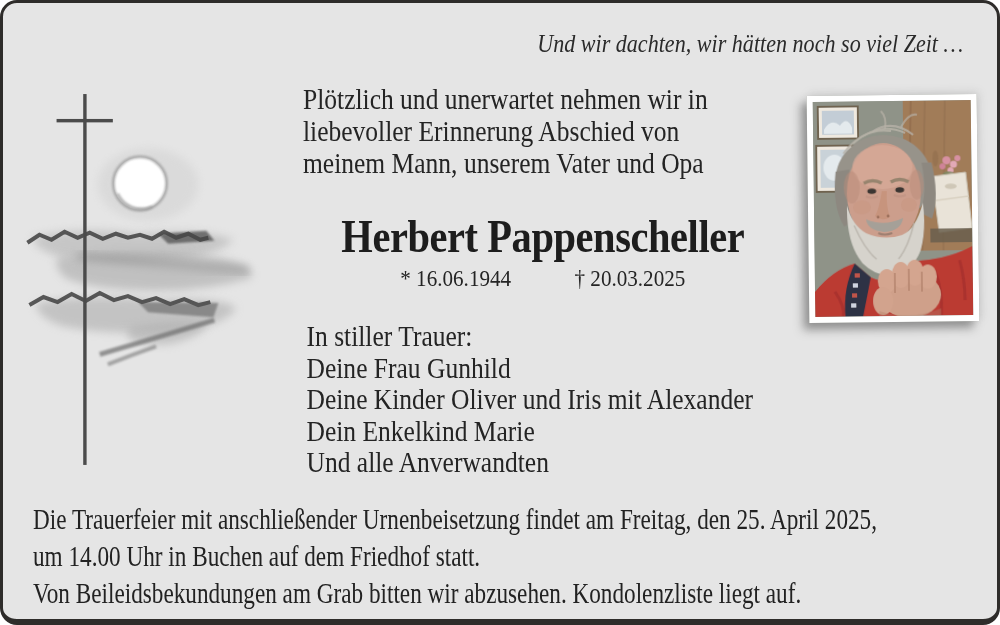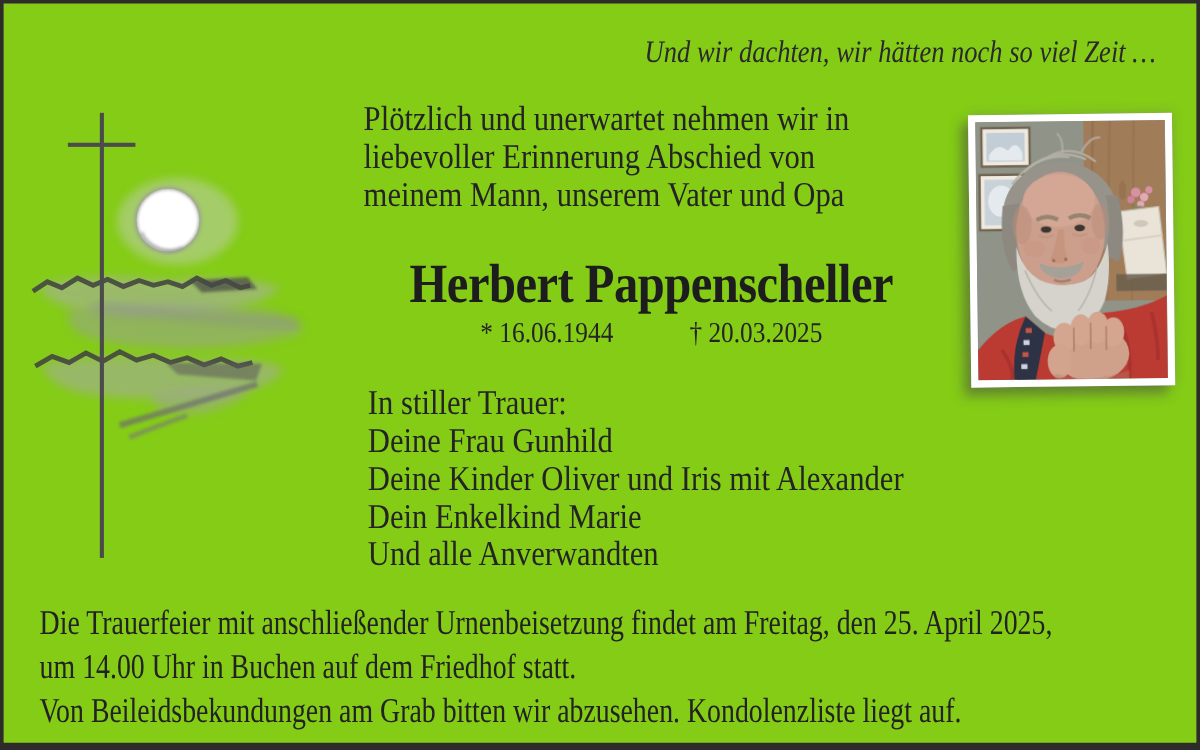--- a/index.html
+++ b/index.html
@@ -1,25 +1,26 @@
 <!DOCTYPE html>
 <html lang="de"><head>
 <meta charset="utf-8">
 <style>
   html,body{margin:0;padding:0;background:#ffffff;}
   .page{
     position:relative;
     width:1000px;height:625px;
     box-sizing:border-box;
-    background:#84cc16;
+    background:#e5e5e5;
     border-style:solid;border-color:#2e2c2a;
     border-width:3px 3px 6px 3px;
     font-family:"Liberation Serif", serif;
     color:#242424;
     overflow:hidden;
+    border-radius:17px;
   }
   .quote{
     position:absolute;top:26px;right:34px;
     font-style:italic;font-size:26px;white-space:nowrap;
     transform:scaleX(.85);transform-origin:100% 0;
     color:#2a2a2a;
   }
   .artwork{position:absolute;left:14px;top:84px;width:252px;height:392px;}
   .artwork svg{width:100%;height:100%;}
 

